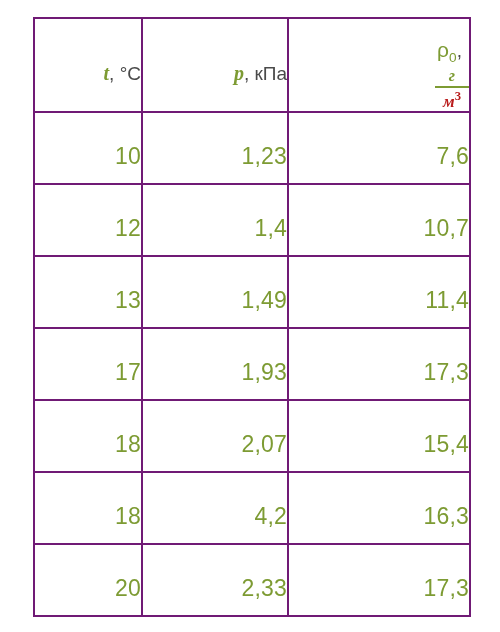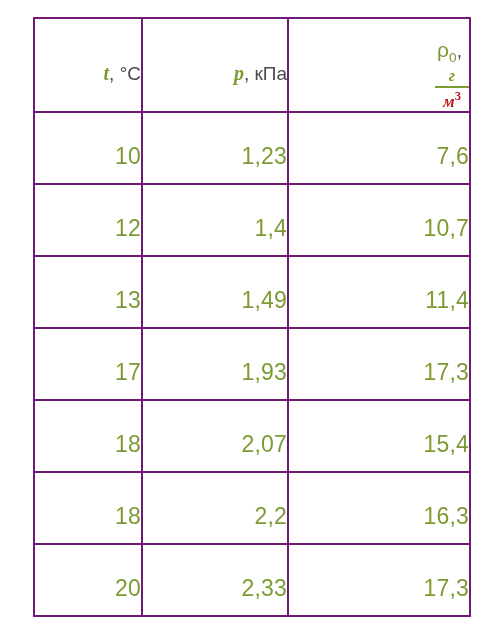--- a/index.html
+++ b/index.html
@@ -181,21 +181,21 @@
         <td>1,93</td>
         <td>17,3</td>
       </tr>
       <tr class="data-row">
         <td>18</td>
         <td>2,07</td>
         <td>15,4</td>
       </tr>
       <tr class="data-row">
         <td>18</td>
-        <td>2,2</td>
+        <td>4,2</td>
         <td>16,3</td>
       </tr>
       <tr class="data-row">
         <td>20</td>
         <td>2,33</td>
         <td>17,3</td>
       </tr>
     </tbody>
   </table>
 </div>

